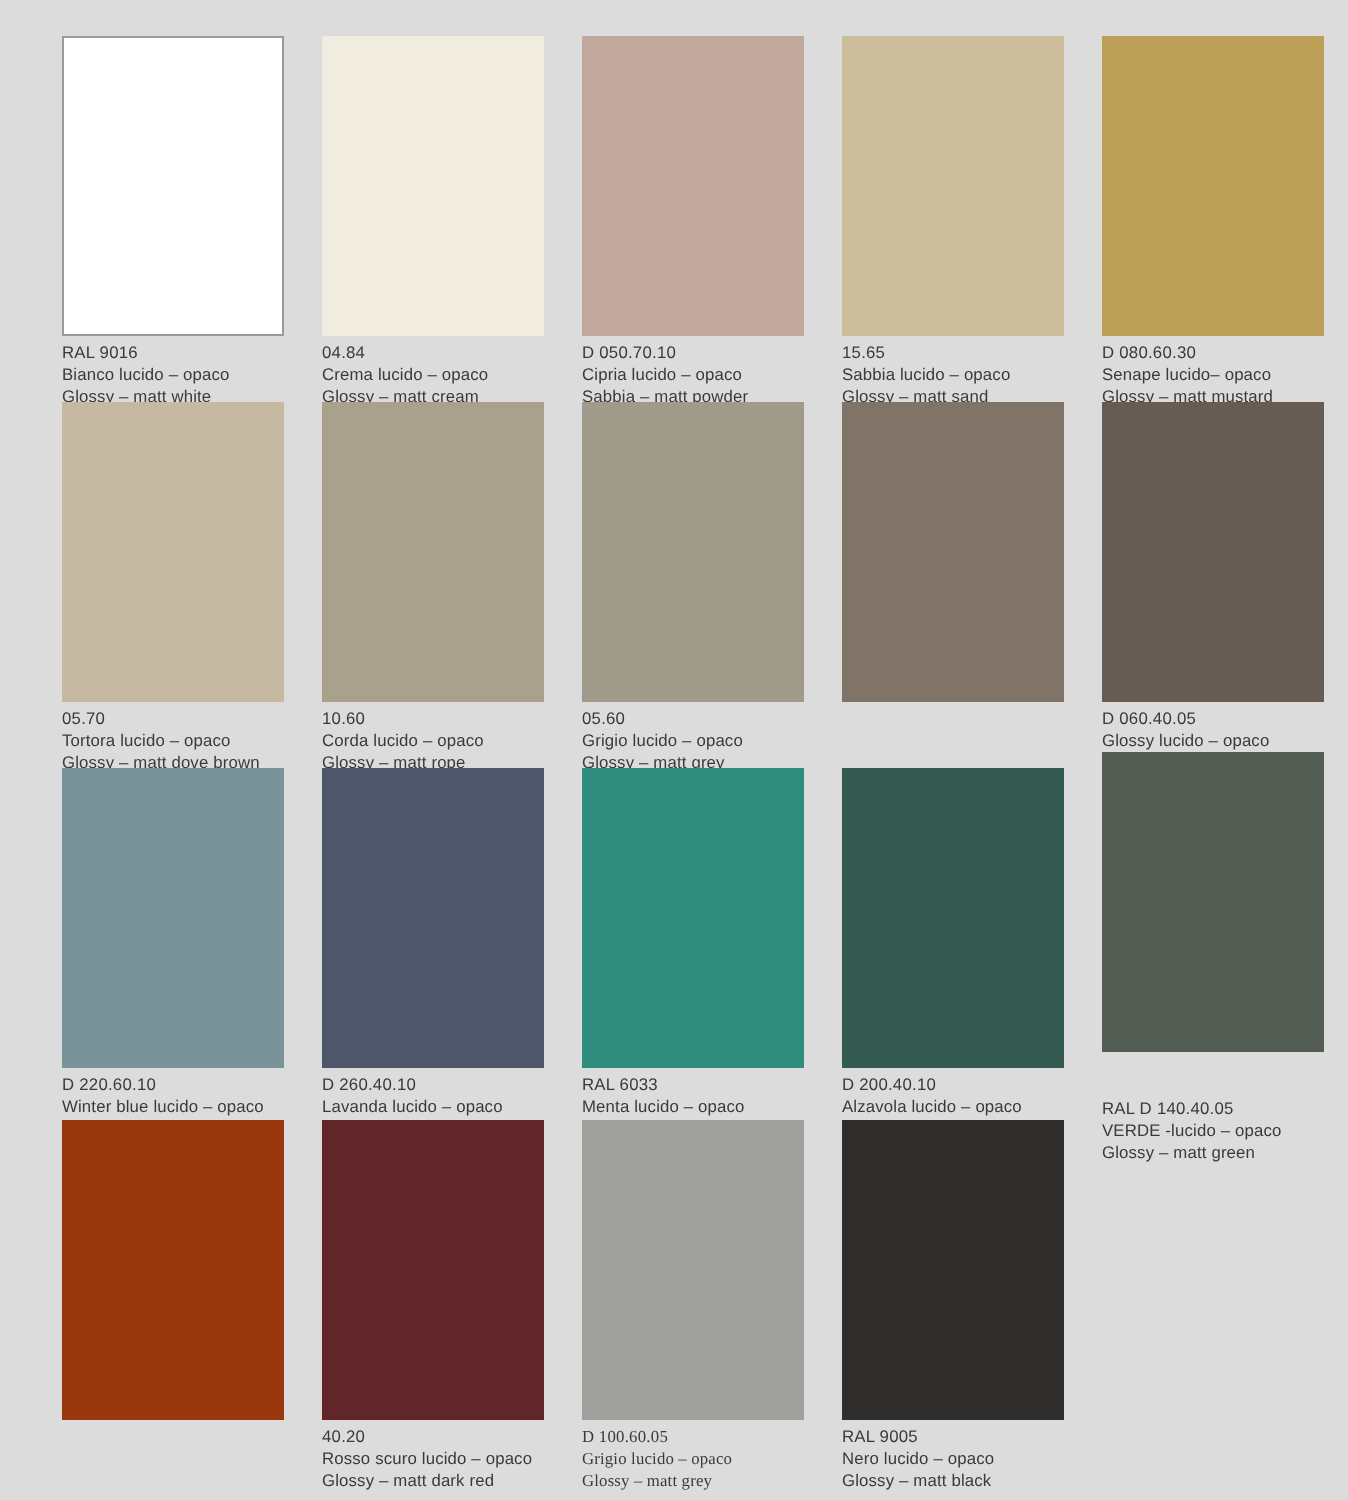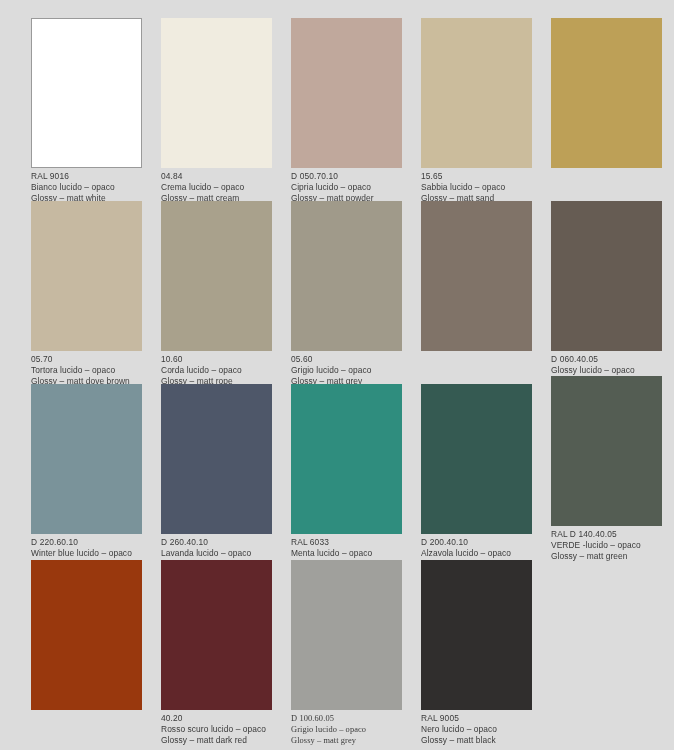--- a/index.html
+++ b/index.html
@@ -92,33 +92,38 @@
         <span class="caption-code">04.84</span>
         <span class="caption-it">Crema lucido – opaco</span>
         <span class="caption-en">Glossy – matt cream</span>
       </div>
     </div>
     <div class="swatch-cell">
       <div class="swatch-chip" style="background-color: rgb(192, 168, 156);"></div>
       <div class="swatch-caption" style="color: rgb(58, 58, 58);">
         <span class="caption-code">D 050.70.10</span>
         <span class="caption-it">Cipria lucido – opaco</span>
-        <span class="caption-en">Glossy – matt powder</span>
+        <span class="caption-en">Sabbia – matt powder</span>
       </div>
     </div>
     <div class="swatch-cell">
       <div class="swatch-chip" style="background-color: rgb(203, 188, 156);"></div>
       <div class="swatch-caption" style="color: rgb(58, 58, 58);">
         <span class="caption-code">15.65</span>
         <span class="caption-it">Sabbia lucido – opaco</span>
         <span class="caption-en">Glossy – matt sand</span>
       </div>
     </div>
     <div class="swatch-cell">
       <div class="swatch-chip" style="background-color: rgb(189, 160, 87);"></div>
+      <div class="swatch-caption" style="color: rgb(58, 58, 58);">
+        <span class="caption-code">D 080.60.30</span>
+        <span class="caption-it">Senape lucido– opaco</span>
+        <span class="caption-en">Glossy – matt mustard</span>
+      </div>
     </div>
   </div>
 
   <div class="swatch-row" id="row-2">
     <div class="swatch-cell">
       <div class="swatch-chip" style="background-color: rgb(198, 185, 161);"></div>
       <div class="swatch-caption" style="color: rgb(58, 58, 58);">
         <span class="caption-code">05.70</span>
         <span class="caption-it">Tortora lucido – opaco</span>
         <span class="caption-en">Glossy – matt dove brown</span>
@@ -181,21 +186,21 @@
     <div class="swatch-cell">
       <div class="swatch-chip" style="background-color: rgb(53, 90, 82);"></div>
       <div class="swatch-caption" style="color: rgb(58, 58, 58);">
         <span class="caption-code">D 200.40.10</span>
         <span class="caption-it">Alzavola lucido – opaco</span>
         <span class="caption-en">Glossy – matt teal</span>
       </div>
     </div>
     <div class="swatch-cell">
       <div class="swatch-chip" style="background-color: rgb(84, 93, 83);"></div>
-      <div class="swatch-caption" style="color: rgb(58, 58, 58);">
+      <div class="swatch-caption" style="color: rgb(58, 58, 58); margin-top: 20px;">
         <span class="caption-code">RAL D 140.40.05</span>
         <span class="caption-it">VERDE -lucido – opaco</span>
         <span class="caption-en">Glossy – matt green</span>
       </div>
     </div>
   </div>
 
   <div class="swatch-row" id="row-4">
     <div class="swatch-cell">
       <div class="swatch-chip" style="background-color: rgb(153, 56, 13);"></div>

